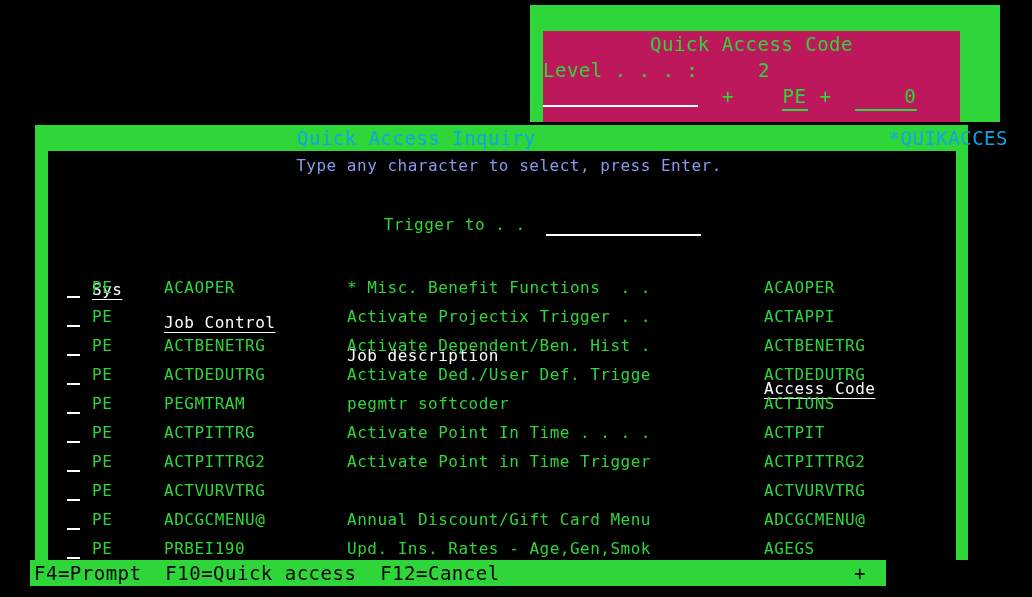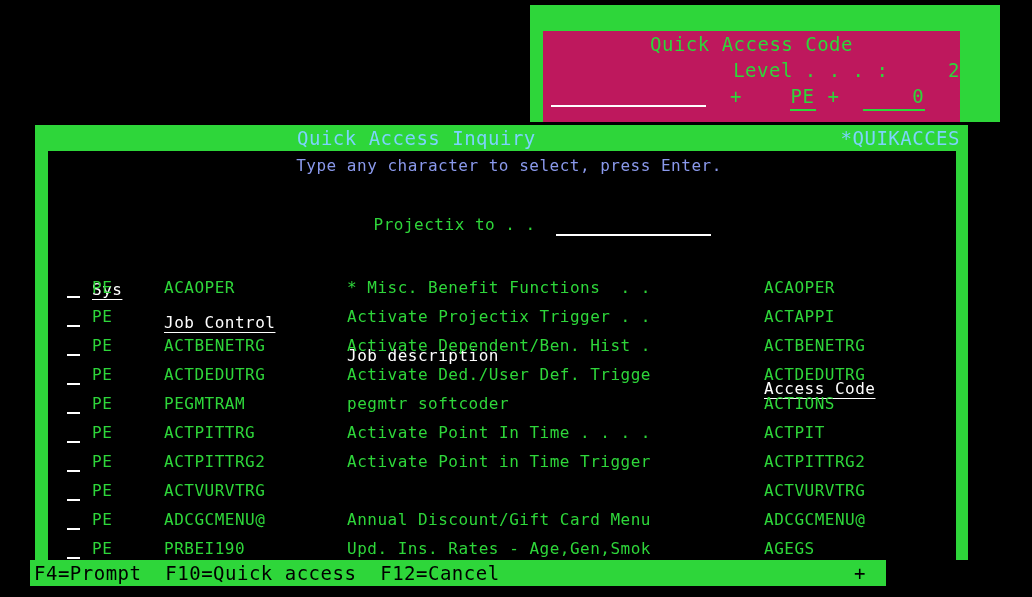--- a/index.html
+++ b/index.html
@@ -37,21 +37,21 @@
   }
   .popup-line {
     height: 26px;
     line-height: 26px;
     font-size: 19px;
     letter-spacing: 0.5px;
     white-space: pre;
     color: #2ed63a;
   }
   .popup-line.l1 { text-align: center; }
-  .popup-line.l3 { padding-left: 8px; }
+  .popup-line.l3 { }
   .fld-blank-u {
     display: inline-block;
     width: 155px;
     border-bottom: 2px solid #ffffff;
     vertical-align: middle;
     height: 17px;
   }
   .u-green { border-bottom: 2px solid #2ed63a; display: inline-block; padding: 0 1px; }
 
   
@@ -63,25 +63,26 @@
     height: 435px;
     background: #2ed63a;
     box-sizing: border-box;
   }
   #title-bar {
     position: absolute;
     left: 35px;
     top: 125px;
     width: 933px;
     height: 26px;
-    color: #7dd3fc;
+    color: #0ea5e9;
     font-size: 19px;
     line-height: 26px;
     white-space: pre;
     letter-spacing: 0.5px;
+    padding-left: 48px;
   }
   #title-text {
     position: absolute;
     left: 262px;
     top: 0;
   }
   #title-sysname {
     position: absolute;
     right: 8px;
     top: 0;
@@ -166,37 +167,37 @@
   }
   #fkey-text { position: absolute; left: 4px; top: 0; }
   #fkey-more { position: absolute; right: 20px; top: 0; }
 </style>
 </head>
 <body>
 
 <div id="popup-window"></div>
 <div id="popup-screen">
   <div class="popup-line l1">Quick Access Code</div>
-  <div class="popup-line l2"><span style="display:inline-block;width:100%;text-align:right;"><span>Level . . . :</span><span>     </span><span>2</span></span></div>
+  <div class="popup-line l2"><span style="display:inline-block;width:100%;text-align:left;"><span>Level . . . :</span><span>     </span><span>2</span></span></div>
   <div class="popup-line l3"><span class="fld-blank-u"></span><span>  </span><span>+</span><span>    </span><span class="u-green">PE</span><span> </span><span>+</span><span>  </span><span class="u-green" style="width:60px;display:inline-block;text-align:right;">0</span></div>
 </div>
 
 <div id="main-window"></div>
 
 <div id="title-bar">
   <span id="title-text">Quick Access Inquiry</span>
   <span id="title-sysname">*QUIKACCES</span>
 </div>
 
 <div id="main-screen">
 
   <div id="instruction-line">Type any character to select, press Enter.</div>
 
   <div id="position-line">
-    <span>Projectix to . .</span><span>  </span><span id="position-input"></span>
+    <span>Trigger to . .</span><span>  </span><span id="position-input"></span>
   </div>
 
   <div id="spacer-line"></div>
 
   <div class="row-line" id="header-row">
     <span class="c-sys u">Sys</span>
     <span class="c-job u">Job Control</span>
     <span class="c-desc">Job description</span>
     <span class="c-code u">Access Code</span>
   </div>

